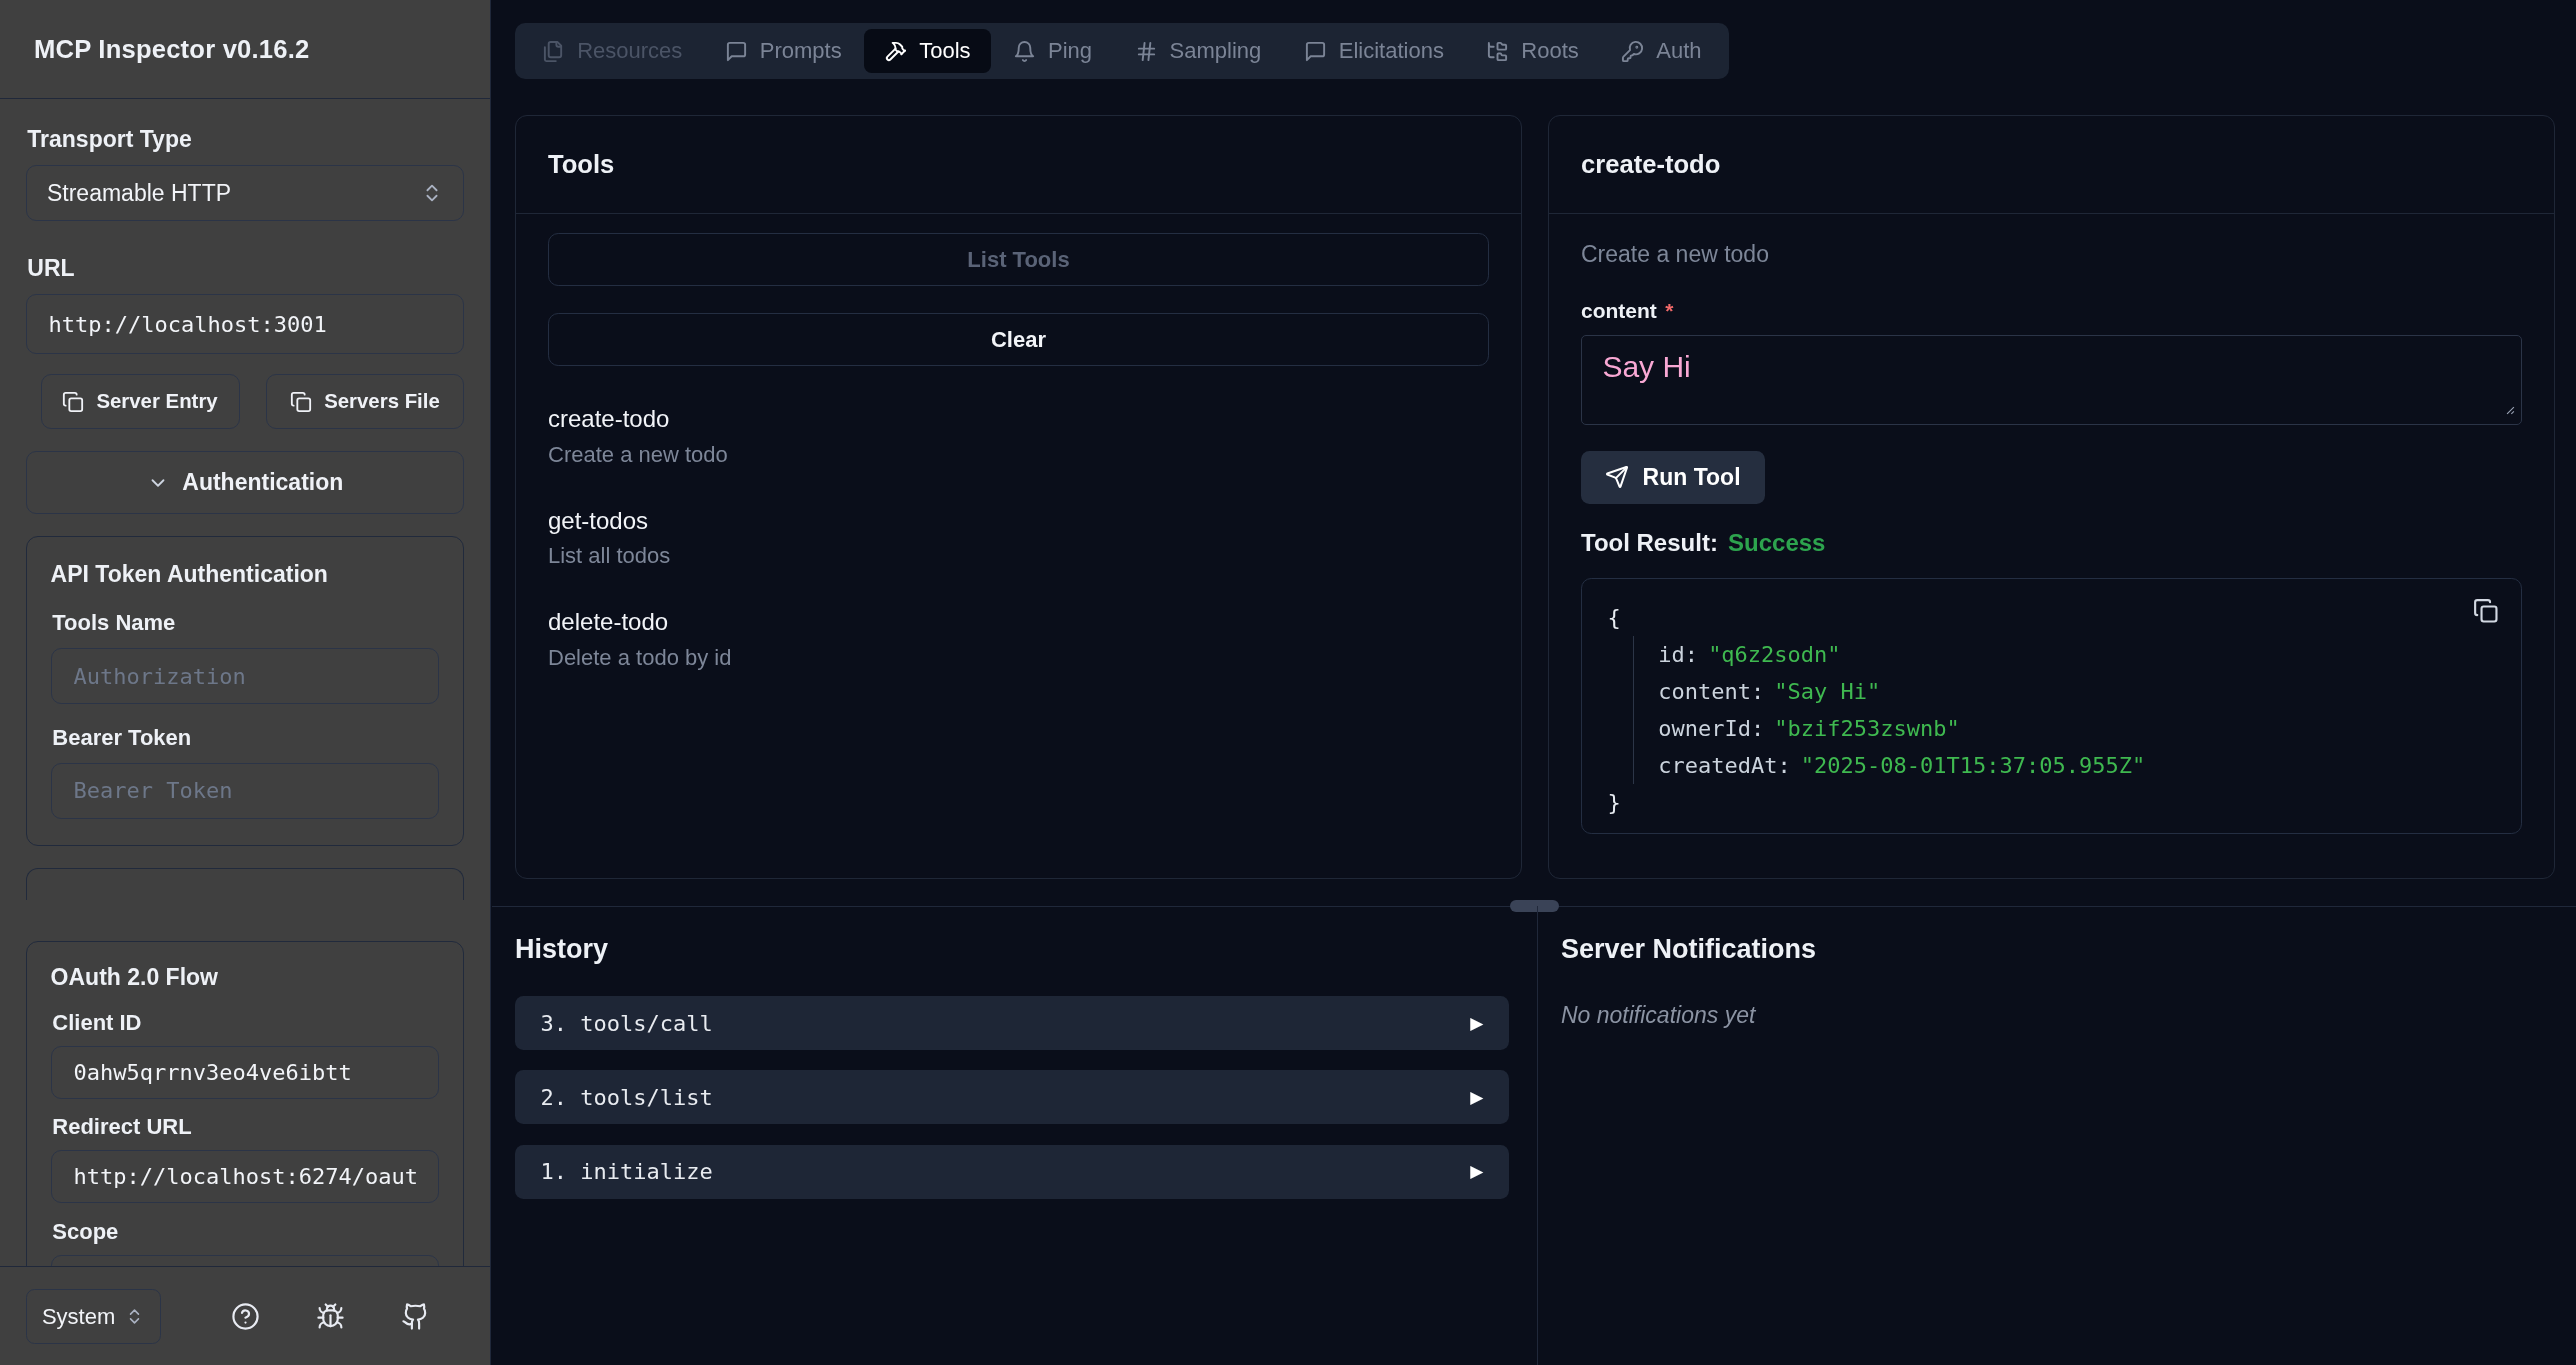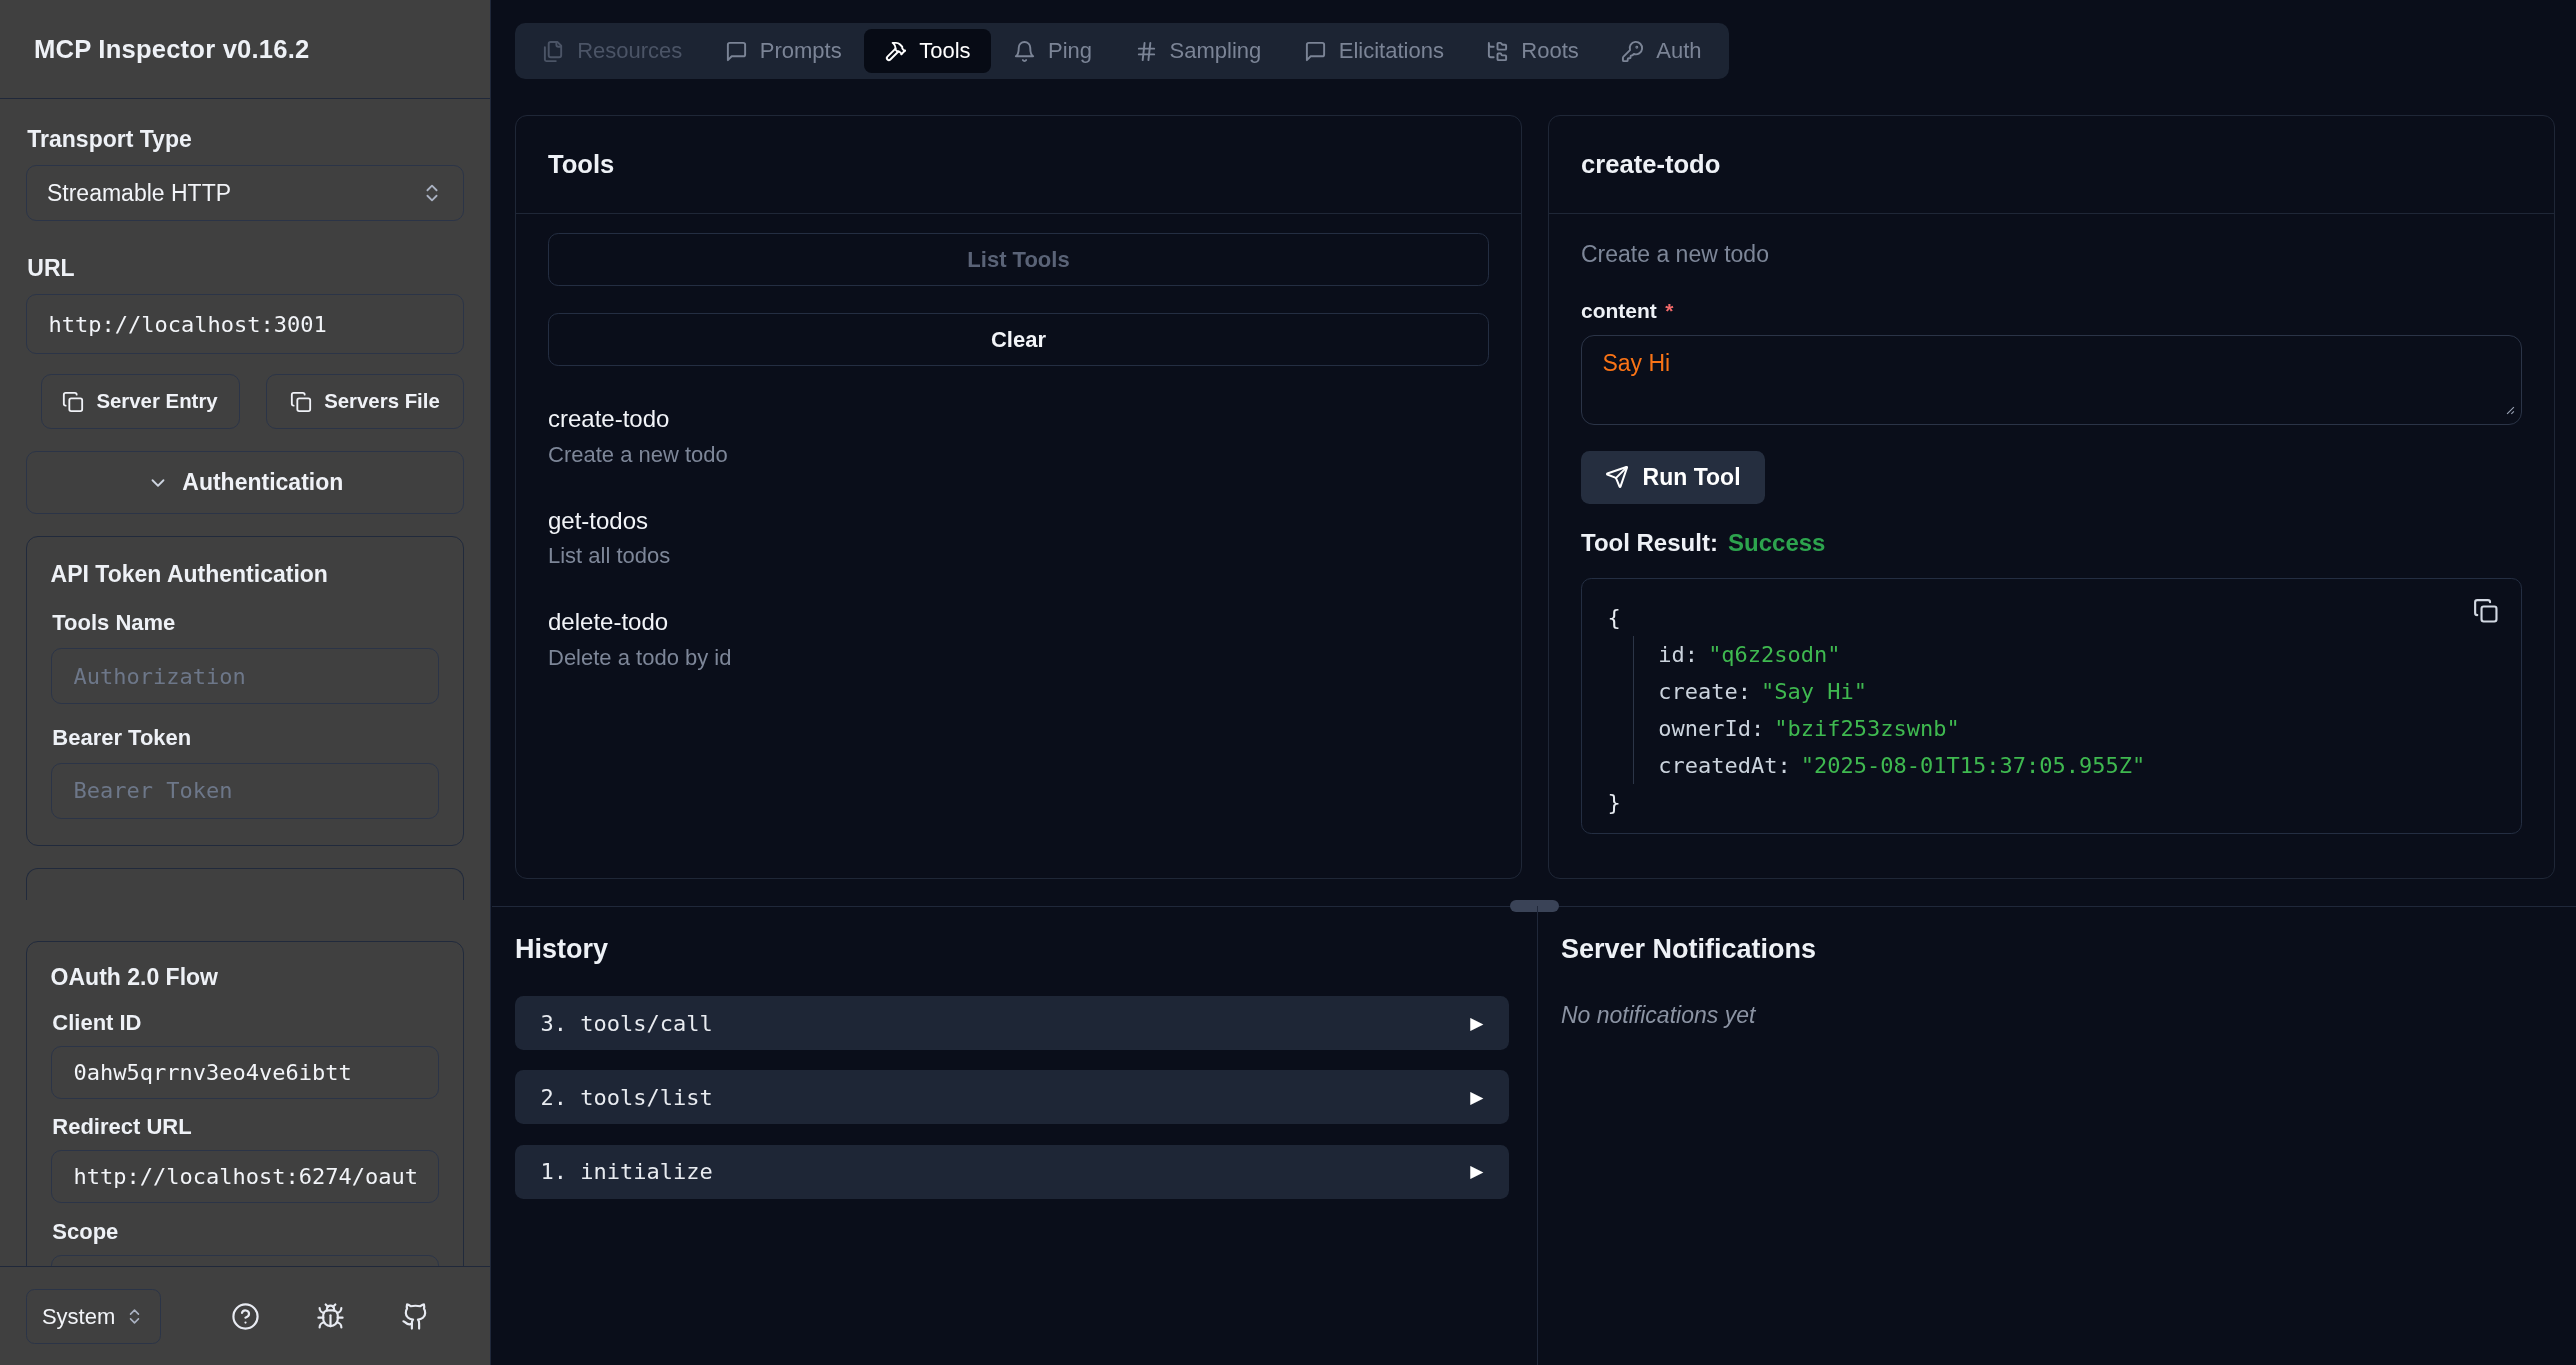--- a/index.html
+++ b/index.html
@@ -78,22 +78,22 @@
   .tool-name { font-size:24px; font-weight:500; color:#f2f4f8; }
   .tool-desc { font-size:22px; color:#7d8698; margin-top:8.5px; }
 
   .detail-card { left:1056px; top:115px; width:1007px; height:764px; }
   .detail-body { padding:27px 32px 0; }
   .detail-desc { font-size:23px; color:#7d8698; }
   .field-label { margin-top:31px; font-size:21px; font-weight:600; }
   .req-mark { color:#f16a6a; margin-left:8.5px; font-weight:700; }
   .textarea-wrap { position:relative; margin-top:12px; }
   .content-textarea { display:block; width:100%; height:90px; background:transparent; border:0.9px solid #2b3447;
-    border-radius:13px; padding:13.6px 20.4px; font-family:"Liberation Sans","DejaVu Sans",sans-serif;
-    font-size:23px; color:#f97316; resize:none; outline:none; }
+    border-radius:5px; padding:13.6px 20.4px; font-family:"Liberation Sans","DejaVu Sans",sans-serif;
+    font-size:30px; color:#f9a8d4; resize:none; outline:none; }
   .resize-grip { position:absolute; right:6.8px; bottom:6.8px; color:#9aa3b5; }
   .run-btn { margin-top:25.6px; display:inline-flex; align-items:center; gap:13.6px; height:53px; padding:0 24px;
     background:#252e3f; border:none; border-radius:8.5px; font-size:23px; font-weight:600; color:#ffffff; cursor:pointer;
     font-family:inherit; }
   .run-btn svg { width:24px; height:24px; }
   .result-line { margin-top:25.6px; font-size:24px; font-weight:700; }
   .result-status { color:#2da44e; margin-left:10.2px; }
   .result-box { margin-top:20.4px; height:256px; border:0.9px solid #242e42; border-radius:10.2px;
     padding:20.4px 25.6px; position:relative; font-size:22px; line-height:37px; color:#e8ecf2; }
   .copy-btn { position:absolute; top:19px; right:22px; background:none; border:none; color:#d2d8e2; cursor:pointer; padding:0; }
@@ -378,21 +378,21 @@
           <span>
             <svg class="ic" viewBox="0 0 24 24">
                 <rect x="8" y="8" width="14" height="14" rx="2" ry="2"></rect>
                 <path d="M4 16c-1.1 0-2-.9-2-2V4c0-1.1.9-2 2-2h10c1.1 0 2 .9 2 2"></path>
               </svg>
           </span>
         </button>
         <div>{</div>
         <div class="json-rows">
           <div><span class="json-key">id:</span><span class="json-val">"q6z2sodn"</span></div>
-          <div><span class="json-key">create:</span><span class="json-val">"Say Hi"</span></div>
+          <div><span class="json-key">content:</span><span class="json-val">"Say Hi"</span></div>
           <div><span class="json-key">ownerId:</span><span class="json-val">"bzif253zswnb"</span></div>
           <div><span class="json-key">createdAt:</span><span class="json-val">"2025-08-01T15:37:05.955Z"</span></div>
         </div>
         <div>}</div>
       </div>
     </div>
   </section>
 
   <div class="split-h"></div>
   <div class="split-handle"></div>

